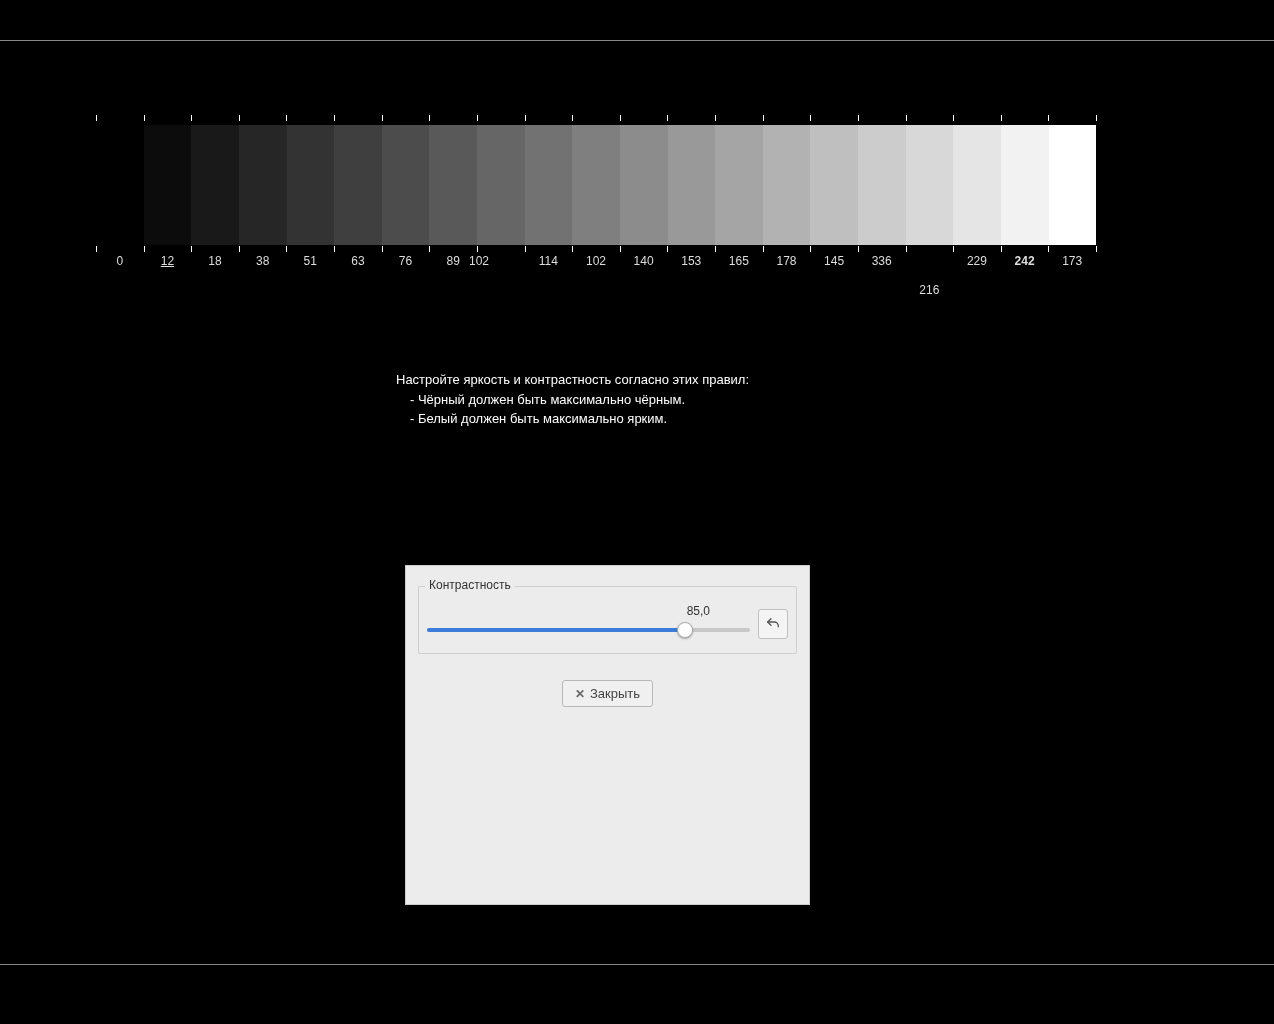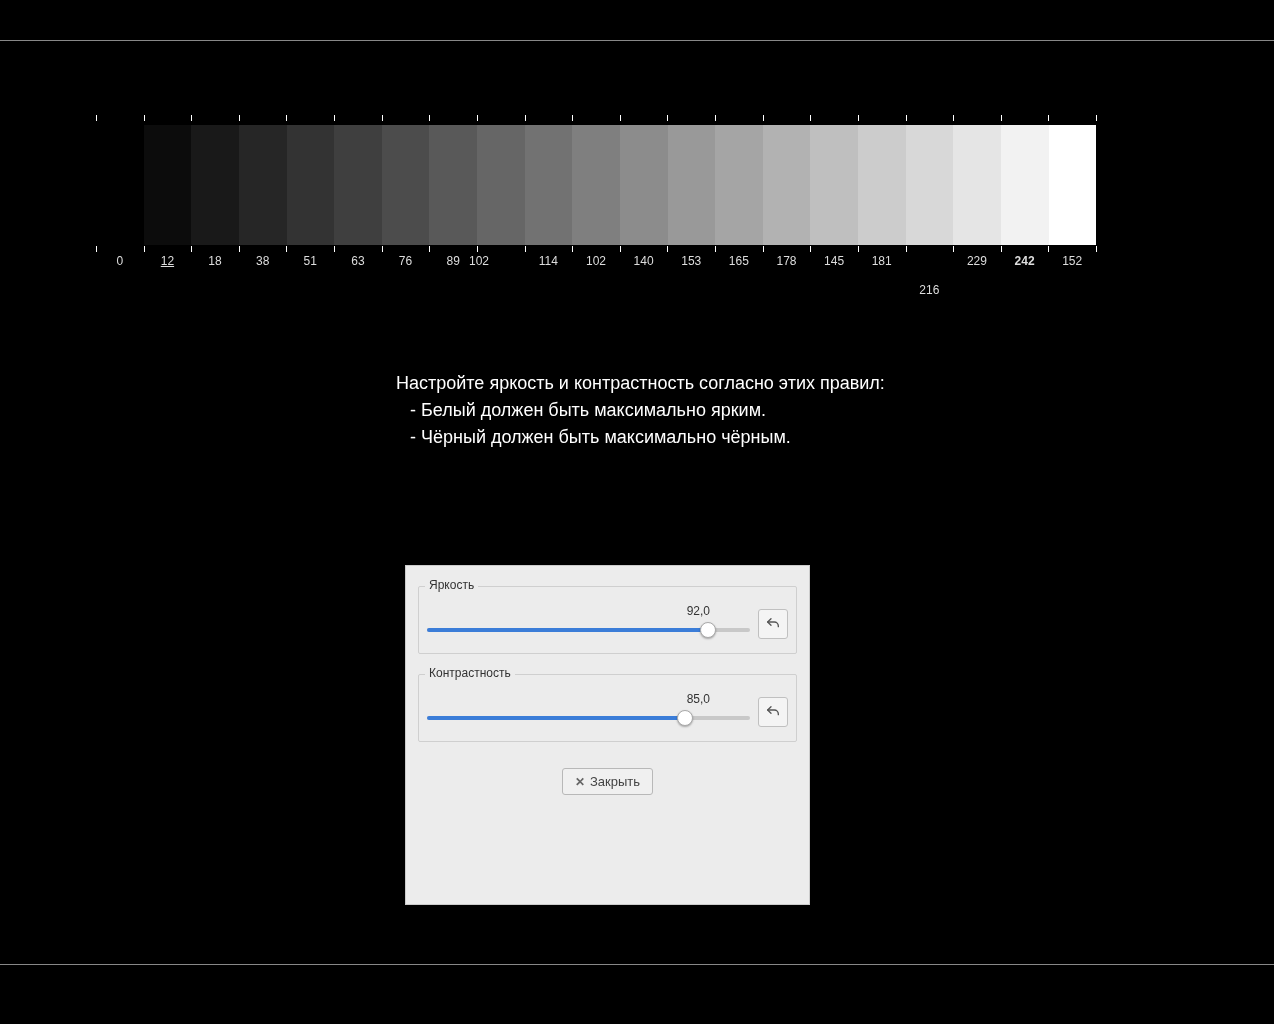--- a/index.html
+++ b/index.html
@@ -67,21 +67,21 @@
   .label {
     position: absolute;
     transform: translateX(-50%);
     text-align: center;
   }
   .instructions {
     position: absolute;
     top: 370px;
     left: 396px;
     color: #fff;
-    font-size: 18px;
+    font-size: 13px;
     line-height: 1.5;
   }
   .instructions .line {
     white-space: nowrap;
   }
   .dialog {
     position: absolute;
     top: 565px;
     left: 405px;
     width: 405px;
@@ -270,53 +270,35 @@
     <span class="label" style="left: 309.524px;">76</span>
     <span class="label" style="left: 357.143px;">89</span>
     <span class="label" style="left: 383px;">102</span>
     <span class="label" style="left: 452.381px;">114</span>
     <span class="label" style="left: 500px;">102</span>
     <span class="label" style="left: 547.619px;">140</span>
     <span class="label" style="left: 595.238px;">153</span>
     <span class="label" style="left: 642.857px;">165</span>
     <span class="label" style="left: 690.476px;">178</span>
     <span class="label" style="left: 738.095px;">145</span>
-    <span class="label" style="left: 785.714px;">181</span>
+    <span class="label" style="left: 785.714px;">336</span>
     <span class="label" style="left: 833.333px; margin-top: 29px;">216</span>
     <span class="label" style="left: 880.952px;">229</span>
     <span class="label" style="left: 928.571px; font-weight: bold;">242</span>
-    <span class="label" style="left: 976.19px;">152</span>
+    <span class="label" style="left: 976.19px;">173</span>
   </div>
 
 <div class="instructions">
   <div class="line">Настройте яркость и контрастность согласно этих правил:</div>
+  <div class="line" style="padding-left:14px">- Чёрный должен быть максимально чёрным.</div>
   <div class="line" style="padding-left:14px">- Белый должен быть максимально ярким.</div>
-  <div class="line" style="padding-left:14px">- Чёрный должен быть максимально чёрным.</div>
 </div>
 
 <div class="dialog">
 
-  <div class="group">
-    <span class="group-legend">Яркость</span>
-    <div class="slider-row">
-      <div class="slider-wrap">
-        <span class="slider-value">92,0</span>
-        <div class="slider-track">
-          <div class="slider-fill" id="brightness-fill" style="width: 87%;"></div>
-          <div class="slider-thumb" id="brightness-thumb" style="left: 87%;"></div>
-        </div>
-      </div>
-      <div class="reset-btn">
-        <svg viewBox="0 0 24 24" fill="none" stroke="#555" stroke-width="2">
-          <path d="M9 14 L4 9 L9 4" stroke-linecap="round" stroke-linejoin="round"></path>
-          <path d="M4 9 H14 a6 6 0 0 1 6 6 v1" stroke-linecap="round"></path>
-        </svg>
-      </div>
-    </div>
-  </div>
 
   <div class="group">
     <span class="group-legend">Контрастность</span>
     <div class="slider-row">
       <div class="slider-wrap">
         <span class="slider-value">85,0</span>
         <div class="slider-track">
           <div class="slider-fill" id="contrast-fill" style="width: 80%;"></div>
           <div class="slider-thumb" id="contrast-thumb" style="left: 80%;"></div>
         </div>

